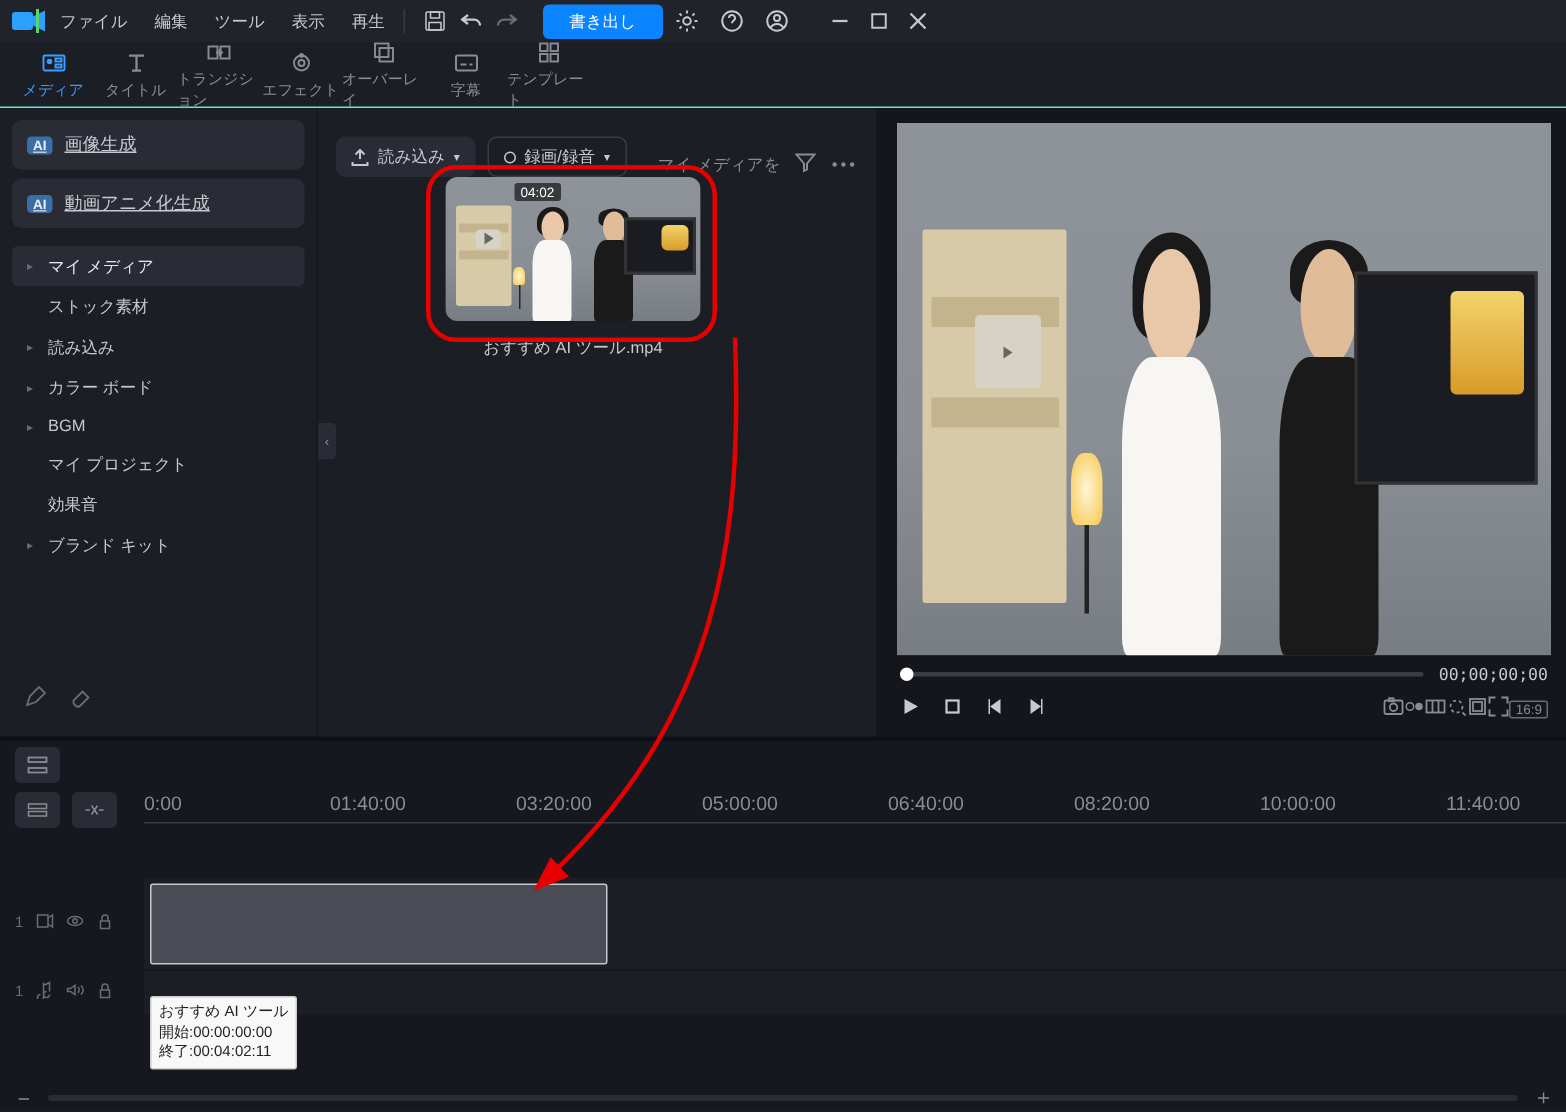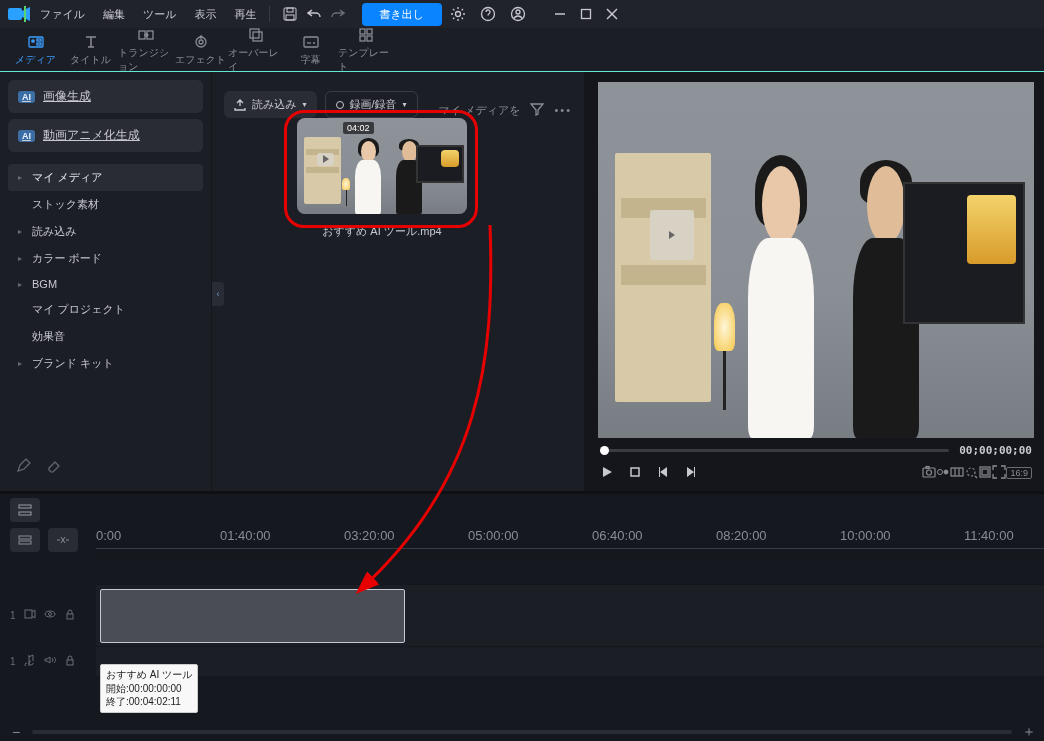--- a/index.html
+++ b/index.html
@@ -52,21 +52,21 @@
 .annot-circle { position: absolute; left: 72px; top: -8px; width: 194px; height: 118px; border: 3px solid #e60000; border-radius: 20px; pointer-events: none; }
 
 .collapse-handle { position: absolute; left: 0; top: 210px; width: 12px; height: 24px; background: #2a2c35; display: flex; align-items: center; justify-content: center; color: #6a96d6; font-size: 9px; cursor: pointer; border-radius: 0 3px 3px 0; }
 
 .preview { width: 460px; background: #14161c; display: flex; flex-direction: column; border-left: 4px solid #14161c; }
 .preview-video { flex: 1; background: #000; margin: 10px 10px 0 10px; position: relative; display: flex; align-items: center; justify-content: center; overflow: hidden; }
 .preview-controls { padding: 6px 12px 10px; }
 .progress-row { display: flex; align-items: center; gap: 10px; margin-bottom: 8px; }
 .progress-bar { flex: 1; height: 3px; background: #3a3c44; border-radius: 2px; position: relative; }
 .progress-dot { position: absolute; left: 0; top: -3px; width: 9px; height: 9px; background: #fff; border-radius: 50%; }
-.timecode { font-size: 11px; color: #c8c8d0; font-family: monospace; font-weight: bold; }
+.timecode { font-size: 11px; color: #c8c8d0; font-family: monospace; }
 .transport { display: flex; align-items: center; gap: 12px; }
 .transport-left { display: flex; gap: 14px; }
 .transport-right { margin-left: auto; display: flex; align-items: center; color: #8a8c94; }
 .play-icon { width: 14px; height: 14px; }
 .aspect-badge { font-size: 9px; border: 1px solid #6a6c74; padding: 0 3px; border-radius: 2px; }
 
 
 .timeline-area { height: 250px; background: #16181f; border-top: 3px solid #0e1016; display: flex; flex-direction: column; }
 .tl-toolbar { height: 32px; display: flex; align-items: center; padding: 0 10px; gap: 8px; }
 .tl-btn { width: 30px; height: 24px; background: #2a2c35; border-radius: 4px; display: flex; align-items: center; justify-content: center; color: #8a8c94; cursor: pointer; font-size: 10px; }

